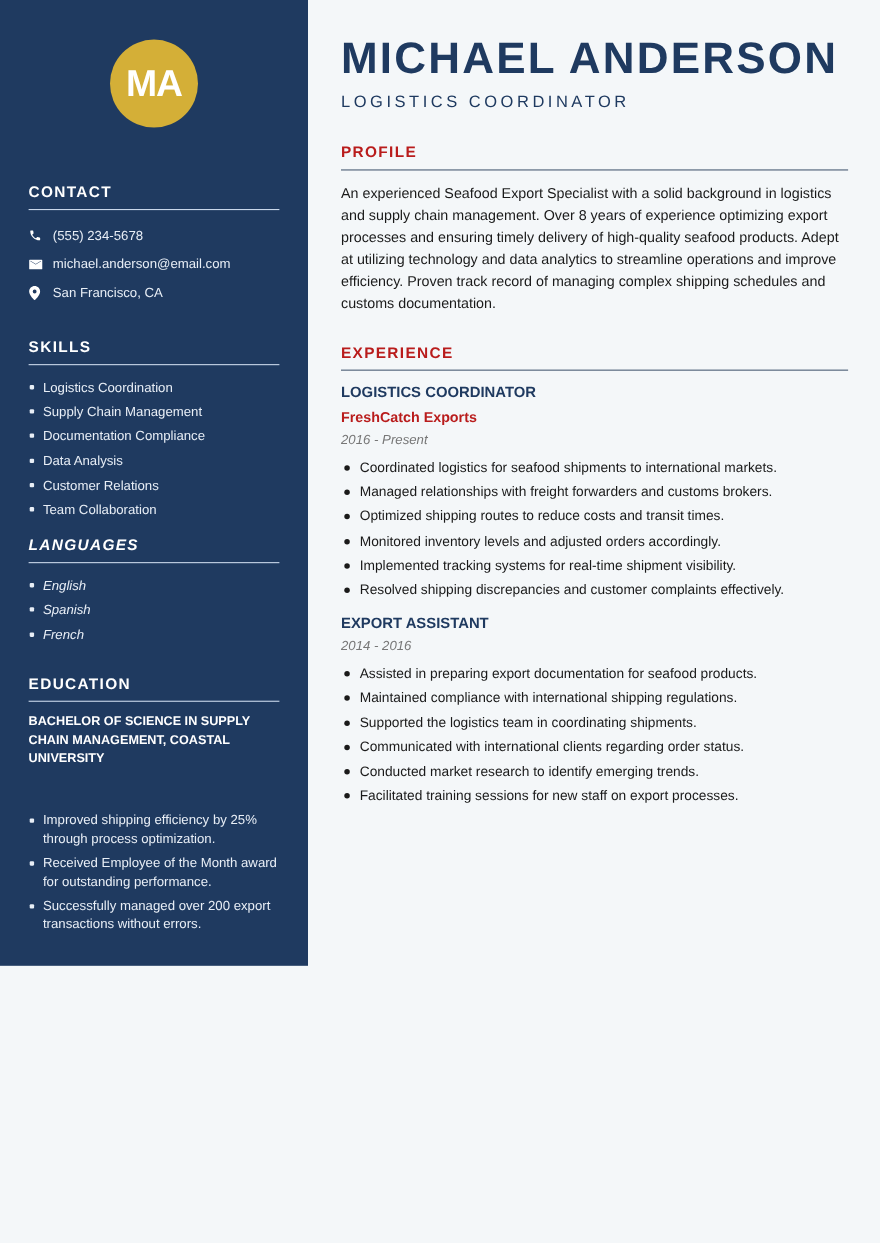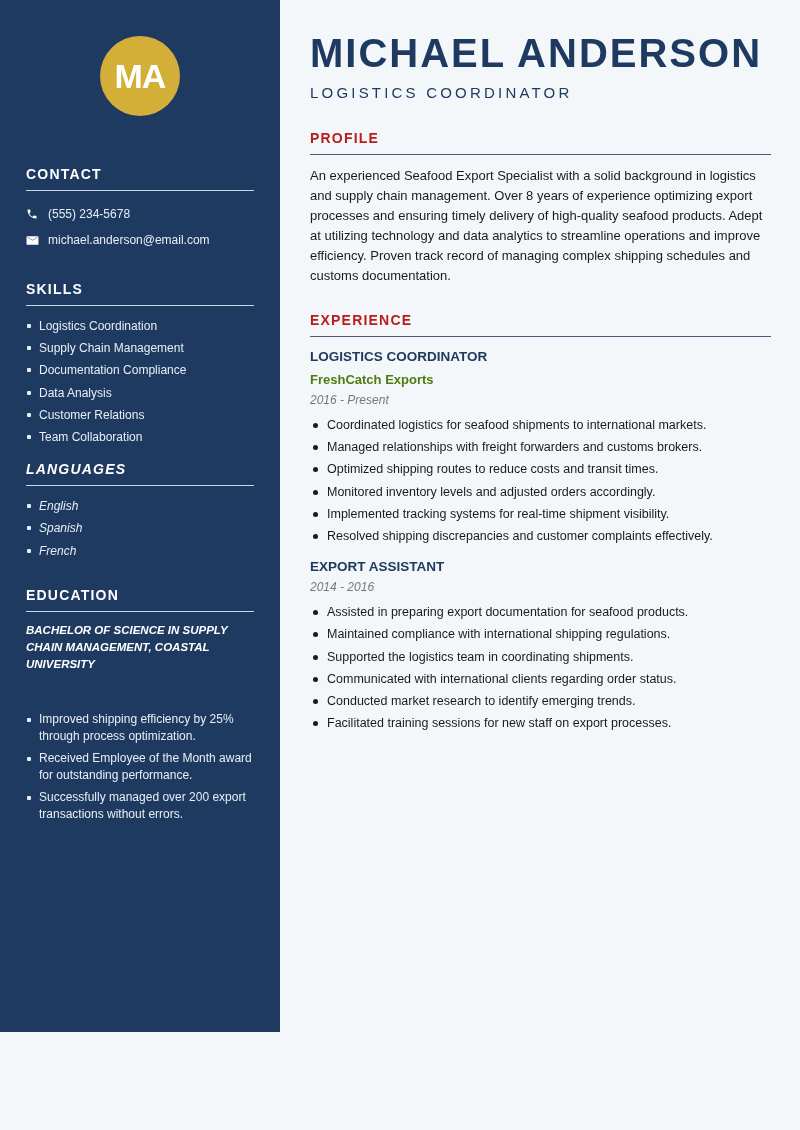--- a/index.html
+++ b/index.html
@@ -1,53 +1,53 @@
 <!DOCTYPE html>
 <html><head>
 <meta charset="utf-8">
 <style>
   * { box-sizing: border-box; margin: 0; padding: 0; }
   html, body { width: 800px; height: 1130px; }
   body { font-family: "Liberation Sans", sans-serif; background: #f4f7f9; position: relative; overflow: hidden; }
   .page { display: flex; width: 800px; height: 1130px; }
-  .sidebar { width: 280px; height: 1032px; background: #1f3a60; color: #fff; padding: 36px 26px 0 26px; }
+  .sidebar { width: 280px; height: 878px; background: #1f3a60; color: #fff; padding: 36px 26px 0 26px; }
   .main { flex: 1; padding: 30px 29px 0 30px; color: #1a1a1a; }
 
   .avatar { width: 80px; height: 80px; border-radius: 50%; background: #d4af37; color: #fff;
     display: flex; align-items: center; justify-content: center; font-weight: bold; font-size: 34px;
     margin: 0 auto; letter-spacing: -1px; }
 
   .side-section { margin-top: 0; }
   .side-h { font-size: 14px; font-weight: bold; letter-spacing: 1.2px; color: #fff; padding-bottom: 8px;
     border-bottom: 1.5px solid #c9d7ea; margin-bottom: 10px; }
   .contact { margin-top: 50px; }
   .contact-row { display: flex; align-items: center; font-size: 12px; color: #e8eef6; height: 26px; }
   .contact-row .ic { width: 22px; display: inline-flex; align-items: center; }
   .skills { margin-top: 28px; }
   .side-list { list-style: none; }
   .side-list li { font-size: 12px; color: #e8eef6; position: relative; padding-left: 13px; height: 22.2px; line-height: 20px; }
   .side-list li::before { content: ""; position: absolute; left: 1px; top: 8px; width: 4px; height: 4px; background: #e8eef6; border-radius: 1px; }
   .languages { margin-top: 12px; font-style: italic; }
   .education { margin-top: 24px; }
-  .edu-text { font-size: 11.5px; font-weight: bold; line-height: 17px; color: #fff; margin-top: 4px; font-style: italic; }
+  .edu-text { font-size: 11.5px; font-weight: bold; line-height: 17px; color: #fff; margin-top: 4px; }
   .achievements { margin-top: 38px; }
   .ach-list li { height: auto; line-height: 17px; margin-bottom: 5px; margin-top: 3px; }
   .ach-list li::before { top: 7px; }
 
   .name { font-size: 40px; font-weight: bold; color: #1f3a60; letter-spacing: 2px; line-height: 46px; }
   .title { font-size: 15px; color: #1f3a60; letter-spacing: 3.2px; margin-top: 8px; }
   .main-h { font-size: 14px; font-weight: bold; color: #b91c1c; letter-spacing: 1.2px; padding-bottom: 8px;
     border-bottom: 1.2px solid #4a5d75; }
   .profile { margin-top: 29px; }
   .profile-text { font-size: 13px; line-height: 20px; color: #1a1a1a; margin-top: 11px; }
   .experience { margin-top: 26px; }
   .job { margin-top: 12px; }
   .job + .job { }
   .job-title { font-size: 13.5px; font-weight: bold; color: #1f3a60; }
-  .company { font-size: 13px; font-weight: bold; color: #4d7c0f; margin-top: 8px; }
+  .company { font-size: 13px; font-weight: bold; color: #b91c1c; margin-top: 8px; }
   .dates { font-size: 12px; font-style: italic; color: #777; margin-top: 6px; }
   .bullets { list-style: none; margin-top: 7px; }
   .bullets li { font-size: 12.5px; color: #1a1a1a; position: relative; padding-left: 17px; height: 22.2px; line-height: 22px; }
   .bullets li::before { content: ""; position: absolute; left: 3px; top: 9px; width: 5px; height: 5px; border-radius: 50%; background: #1a1a1a; }
 </style>
 </head>
 <body>
 
 <div class="page">
   <aside class="sidebar">
@@ -65,20 +65,28 @@
         </span>
         <span>(555) 234-5678</span>
       </div>
       <div class="contact-row">
         <span class="ic">
           <svg width="13" height="11" viewBox="0 0 24 20">
               <path fill="#fff" d="M2 2h20c.6 0 1 .4 1 1v14c0 .6-.4 1-1 1H2c-.6 0-1-.4-1-1V3c0-.6.4-1 1-1zm10 8l9-5.5V3.5L12 9 3 3.5v1L12 10z"></path>
             </svg>
         </span>
         <span>michael.anderson@email.com</span>
+      </div>
+      <div class="contact-row">
+        <span class="ic">
+          <svg width="11" height="13" viewBox="0 0 20 26">
+              <path fill="#fff" d="M10 0C4.5 0 0 4.5 0 10c0 7.5 10 16 10 16s10-8.5 10-16C20 4.5 15.5 0 10 0zm0 13.5a3.5 3.5 0 1 1 0-7 3.5 3.5 0 0 1 0 7z"></path>
+            </svg>
+        </span>
+        <span>San Francisco, CA</span>
       </div>
     </section>
 
     <section class="side-section skills">
       <h2 class="side-h">SKILLS</h2>
       <ul class="side-list">
         <li>Logistics Coordination</li>
         <li>Supply Chain Management</li>
         <li>Documentation Compliance</li>
         <li>Data Analysis</li>

